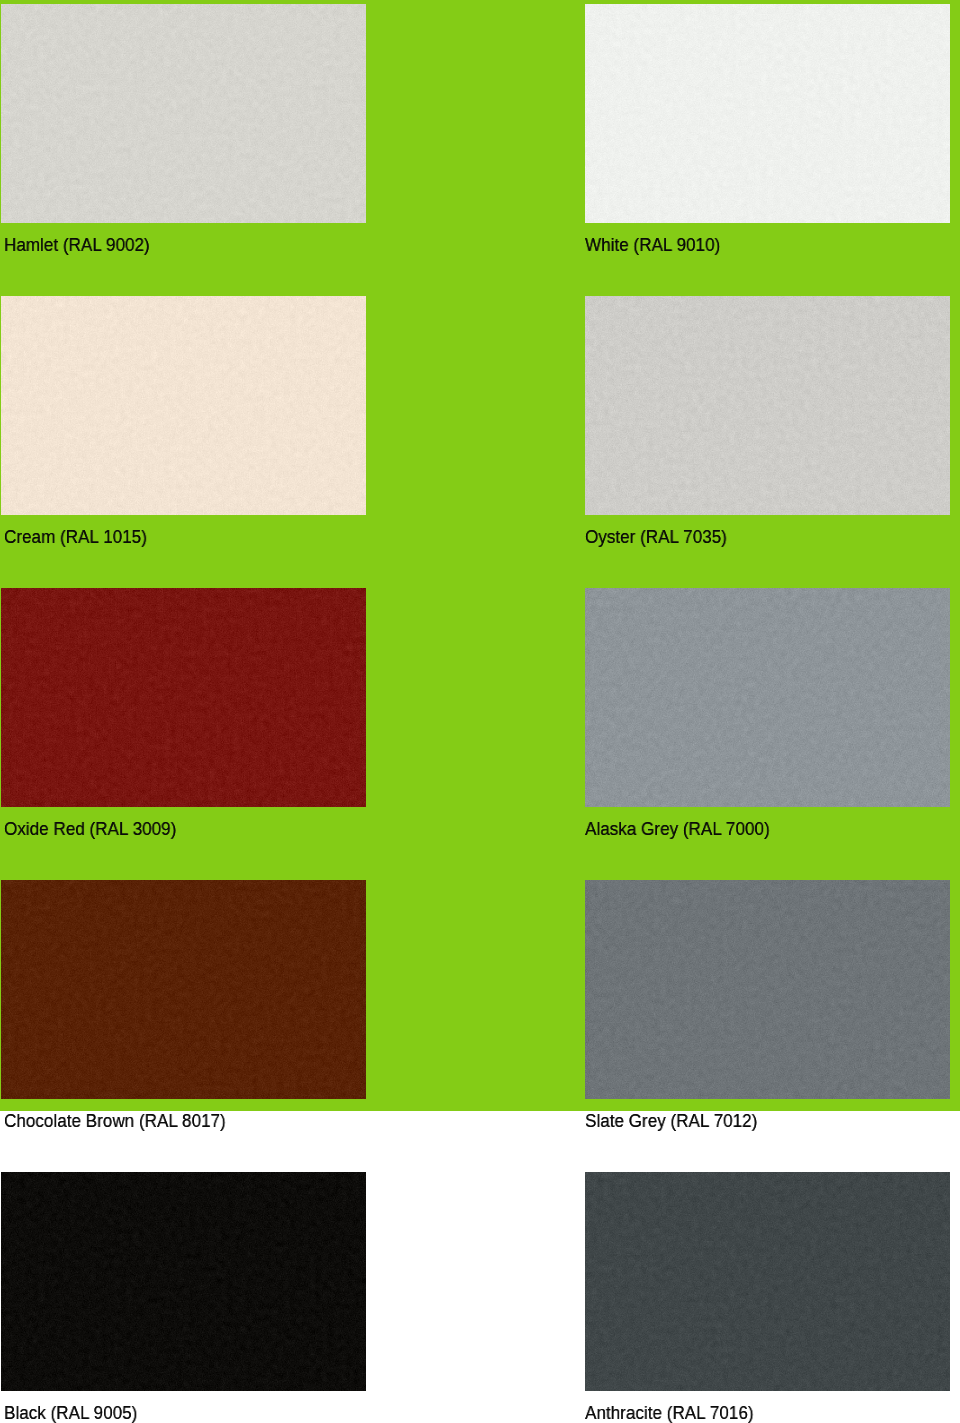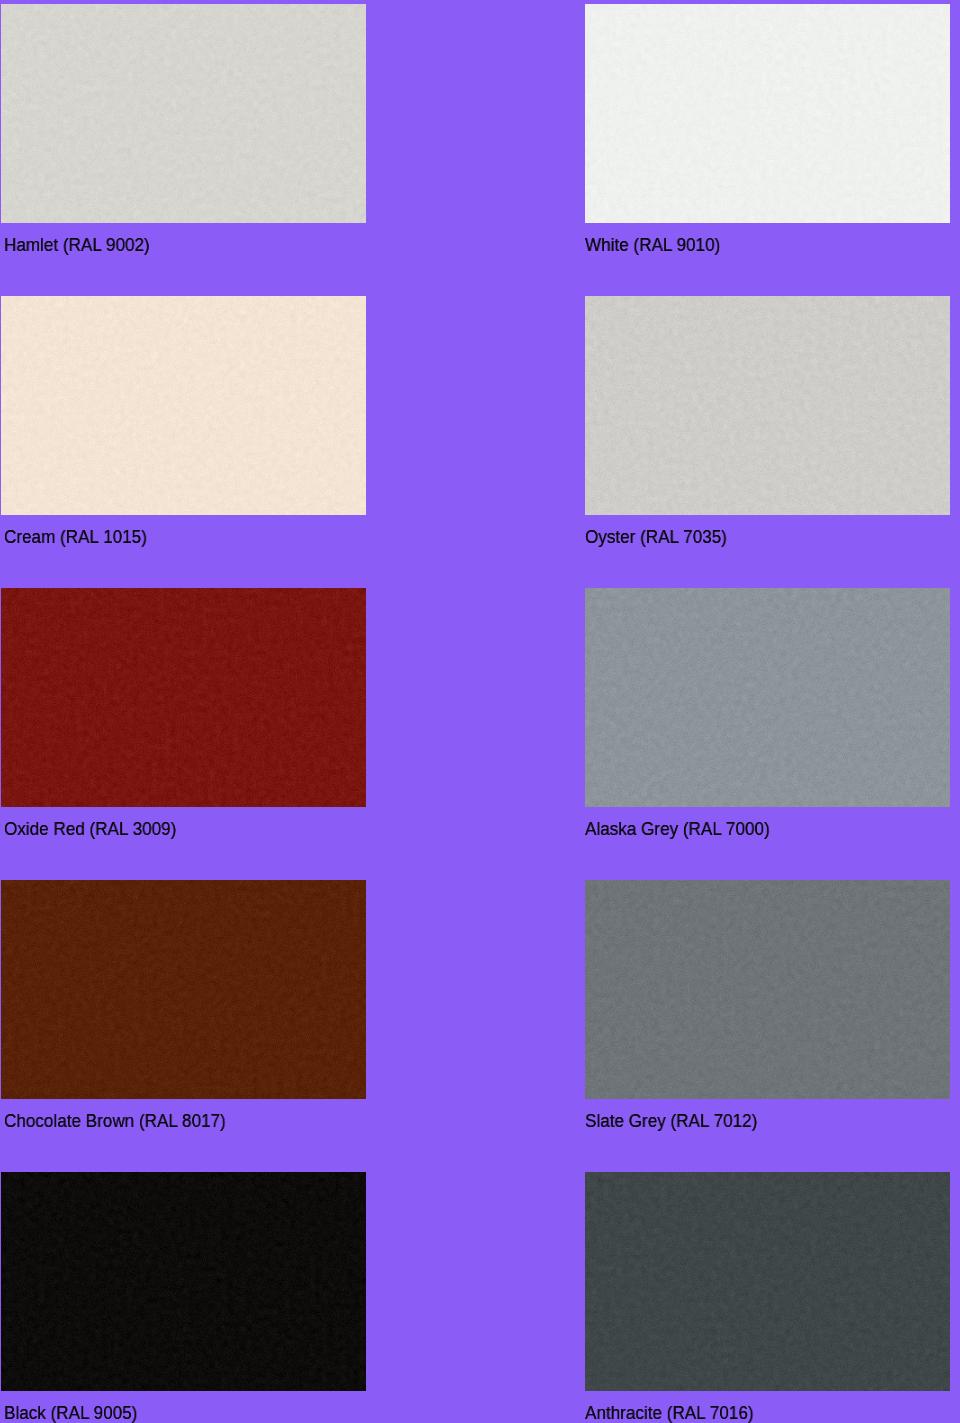--- a/index.html
+++ b/index.html
@@ -12,22 +12,22 @@
     width: 960px;
     height: 1423px;
     position: relative;
     overflow: hidden;
     font-family: "Liberation Sans", sans-serif;
   }
   .sheet {
     position: absolute;
     left: 0; top: 0;
     width: 960px;
-    height: 1423px;
-    background: #8b5cf6;
+    height: 1111px;
+    background: #84cc16;
   }
 
   
   .cell { position: absolute; }
   .cell.col0 { left: 1px;   width: 365px; }
   .cell.col1 { left: 585px; width: 365px; }
 
   .cell.row0 { top: 4px;    }
   .cell.row1 { top: 296px;  }
   .cell.row2 { top: 588px;  }

